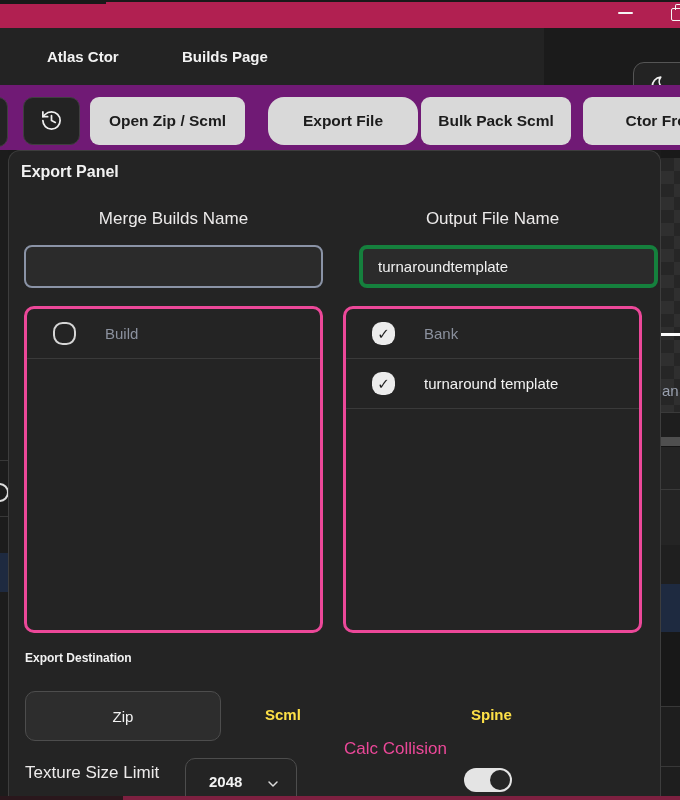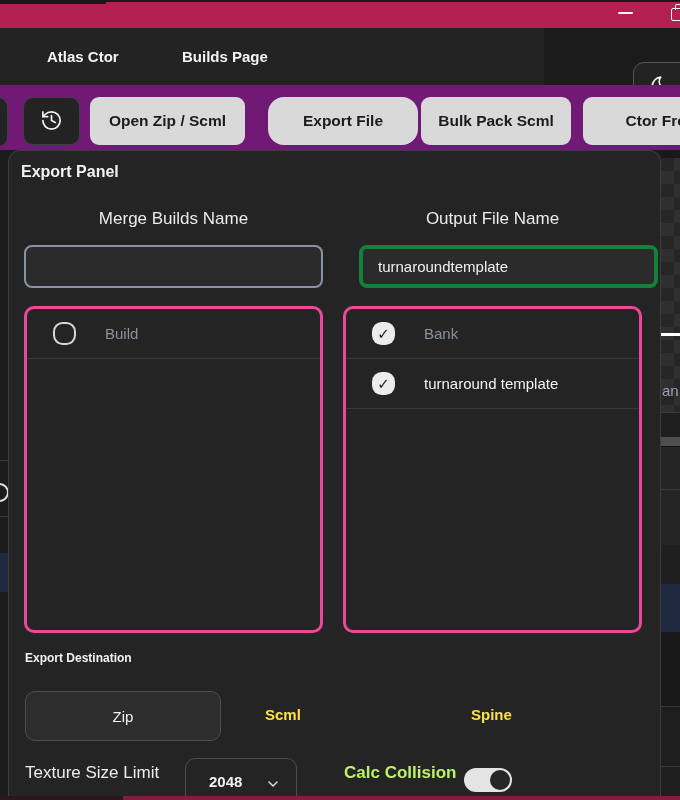--- a/index.html
+++ b/index.html
@@ -90,21 +90,21 @@
     display:flex;align-items:center;justify-content:center;}
   .dest-txt{top:540px;width:140px;height:48px;line-height:48px;
     color:#fde047;font-weight:700;font-size:15px;}
   .dest-scml{left:256px;} .dest-spine{left:462px;}
 
   .tsl-label{left:16px;top:612px;font-size:17px;color:#eceaea;}
   .dropdown{left:176px;top:607px;width:112px;height:50px;box-sizing:border-box;
     border:1px solid #4d4d4d;border-radius:10px;background:#242424;}
   .dd-value{position:absolute;left:23px;top:14px;font-size:15px;font-weight:700;color:#f2f2f2;}
   .dd-chev{position:absolute;right:15px;top:17px;}
-  .cc-label{left:335px;top:612px;font-size:17px;color:#bef264;font-weight:bold;}
+  .cc-label{left:335px;top:588px;font-size:17px;color:#ec4899;}
   .toggle{left:455px;top:617px;width:48px;height:24px;border-radius:12px;background:#e4e4e4;}
   .toggle .knob{position:absolute;left:26px;top:2px;width:20px;height:20px;border-radius:50%;background:#262626;}
 
   
   .bstrip{left:0;top:796px;width:680px;height:4px;z-index:9;}
   .bstrip .seg-dark{left:0;top:0;width:123px;height:4px;background:#2a171c;}
   .bstrip .seg-accent{left:123px;top:0;width:557px;height:4px;background:#7d2040;}
 </style>
 </head>
 <body>

